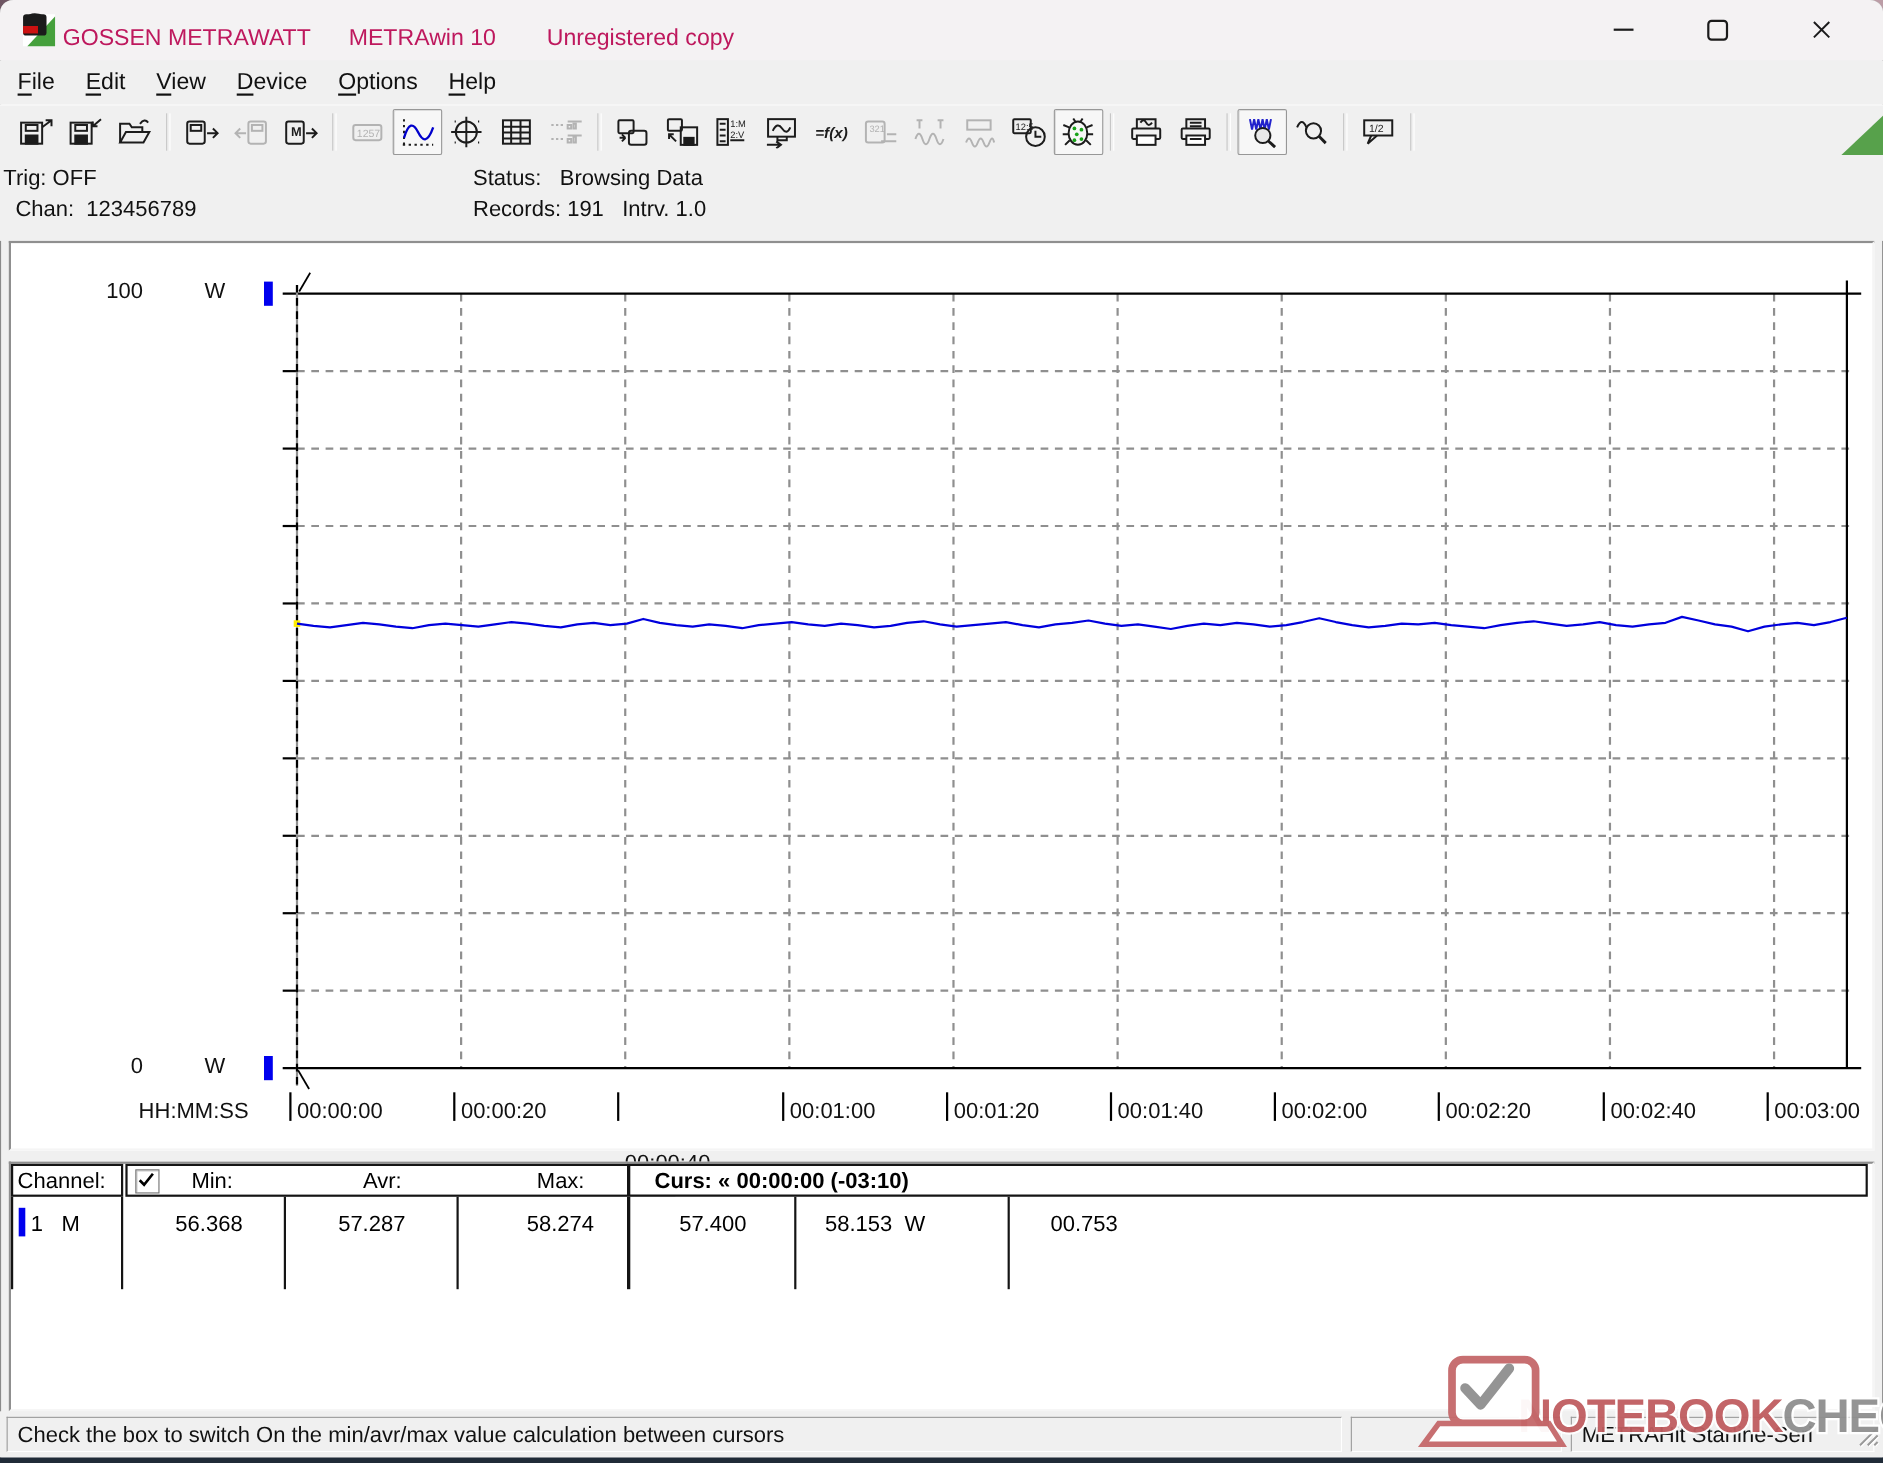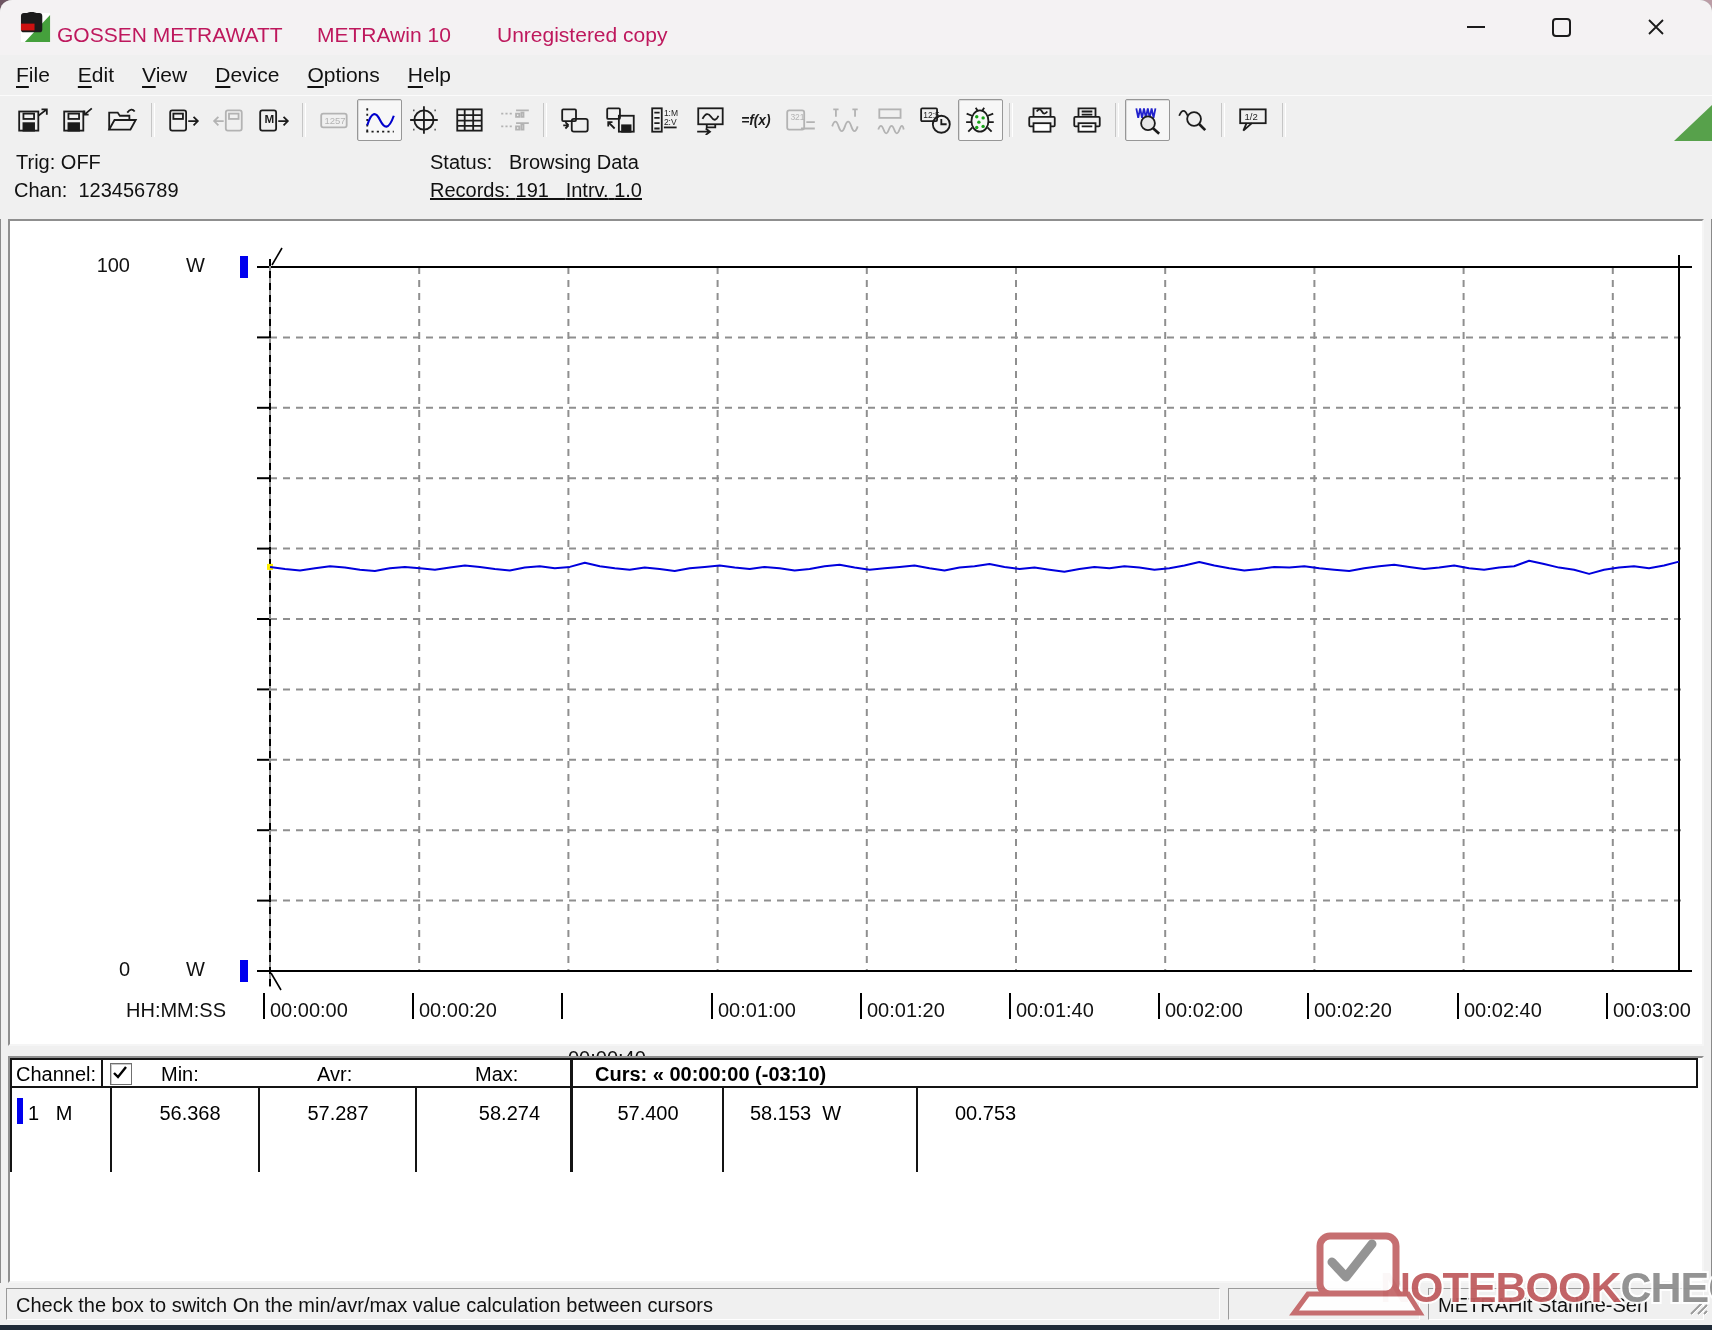--- a/index.html
+++ b/index.html
@@ -47,21 +47,21 @@
   .yunit{position:absolute;font-size:20px;color:#111;}
   .ymark{position:absolute;width:8px;height:22px;background:#0000ee;}
   .xtick{position:absolute;width:2px;height:26px;background:#000;top:772px;}
   .xticklab{position:absolute;top:778px;font-size:20px;color:#111;white-space:pre;}
   .xaxis-name{position:absolute;left:116px;top:778px;font-size:20px;color:#111;}
   
   .table-panel{position:absolute;left:8px;top:1056px;width:1692px;height:223px;background:#fff;
     border:2px solid;border-color:#8f8f8f #f5f5f5 #f5f5f5 #8f8f8f;font-size:20px;color:#000;}
   .thbox{position:absolute;top:0;height:30px;border:2px solid #141414;box-sizing:border-box;background:#fff;}
   .th-ch{left:0;width:102px;padding-left:37px;}
-  .th-mam{left:91px;width:500px;}
+  .th-mam{left:104px;width:500px;}
   .th-curs{left:560px;width:1128px;border-left:3px solid #141414;}
   .thtxt{position:absolute;top:3px;}
   .checkbox{position:absolute;left:7px;top:3px;width:20px;height:20px;background:#fff;
     border:1px solid #707070;box-shadow:inset 1px 1px 0 #c9c9c9;}
   .tdiv{position:absolute;top:30px;height:84px;width:2px;background:#141414;}
   .tdiv.thick{width:3px;}
   .tcell{position:absolute;top:44px;white-space:pre;}
   .chmark{position:absolute;left:7px;top:40px;width:6px;height:26px;background:#0000ee;}
   
   .statusbar{position:absolute;left:0;top:1283px;width:1712px;height:42px;background:#f0f0f0;}
@@ -308,24 +308,24 @@
         <svg width="34" height="30" viewBox="0 0 32 28" fill="none" stroke="currentColor" stroke-width="1.7">
           <rect x="3" y="4" width="24" height="13"></rect>
           <path d="M9 17 l-3 7 l8 -7"></path>
           <text stroke="none" fill="currentColor" font-family="Liberation Sans, sans-serif" x="7" y="14" font-size="9">1/2</text>
         </svg>
       </div>
       <div class="tsep"></div>
     </div>
 
   <div class="statusrow">
-    <div class="sr" style="left:16px;top:8px;"><span>Trig:</span> <span>OFF</span></div>
+    <div class="sr" style="left:3px;top:8px;"><span>Trig:</span> <span>OFF</span></div>
     <div class="sr" style="left:14px;top:36px;"><span>Chan:</span>  <span>123456789</span></div>
     <div class="sr" style="left:430px;top:8px;"><span>Status:</span>   <span>Browsing Data</span></div>
-    <div class="sr" style="left:430px;top:36px;text-decoration:underline;"><span>Records:</span> <span>191</span>   <span>Intrv.</span> <span>1.0</span></div>
+    <div class="sr" style="left:430px;top:36px;"><span>Records:</span> <span>191</span>   <span>Intrv.</span> <span>1.0</span></div>
   </div>
 
   <div class="chart-panel" id="chartPanel">
     <svg class="plot" id="plotSvg" width="1688" height="819">
         <line x1="409.2" y1="46" x2="409.2" y2="750" stroke="#8f8f8f" stroke-width="2" stroke-dasharray="7 6"></line>
         <line x1="558.4" y1="46" x2="558.4" y2="750" stroke="#8f8f8f" stroke-width="2" stroke-dasharray="7 6"></line>
         <line x1="707.6" y1="46" x2="707.6" y2="750" stroke="#8f8f8f" stroke-width="2" stroke-dasharray="7 6"></line>
         <line x1="856.8" y1="46" x2="856.8" y2="750" stroke="#8f8f8f" stroke-width="2" stroke-dasharray="7 6"></line>
         <line x1="1006.0" y1="46" x2="1006.0" y2="750" stroke="#8f8f8f" stroke-width="2" stroke-dasharray="7 6"></line>
         <line x1="1155.2" y1="46" x2="1155.2" y2="750" stroke="#8f8f8f" stroke-width="2" stroke-dasharray="7 6"></line>

